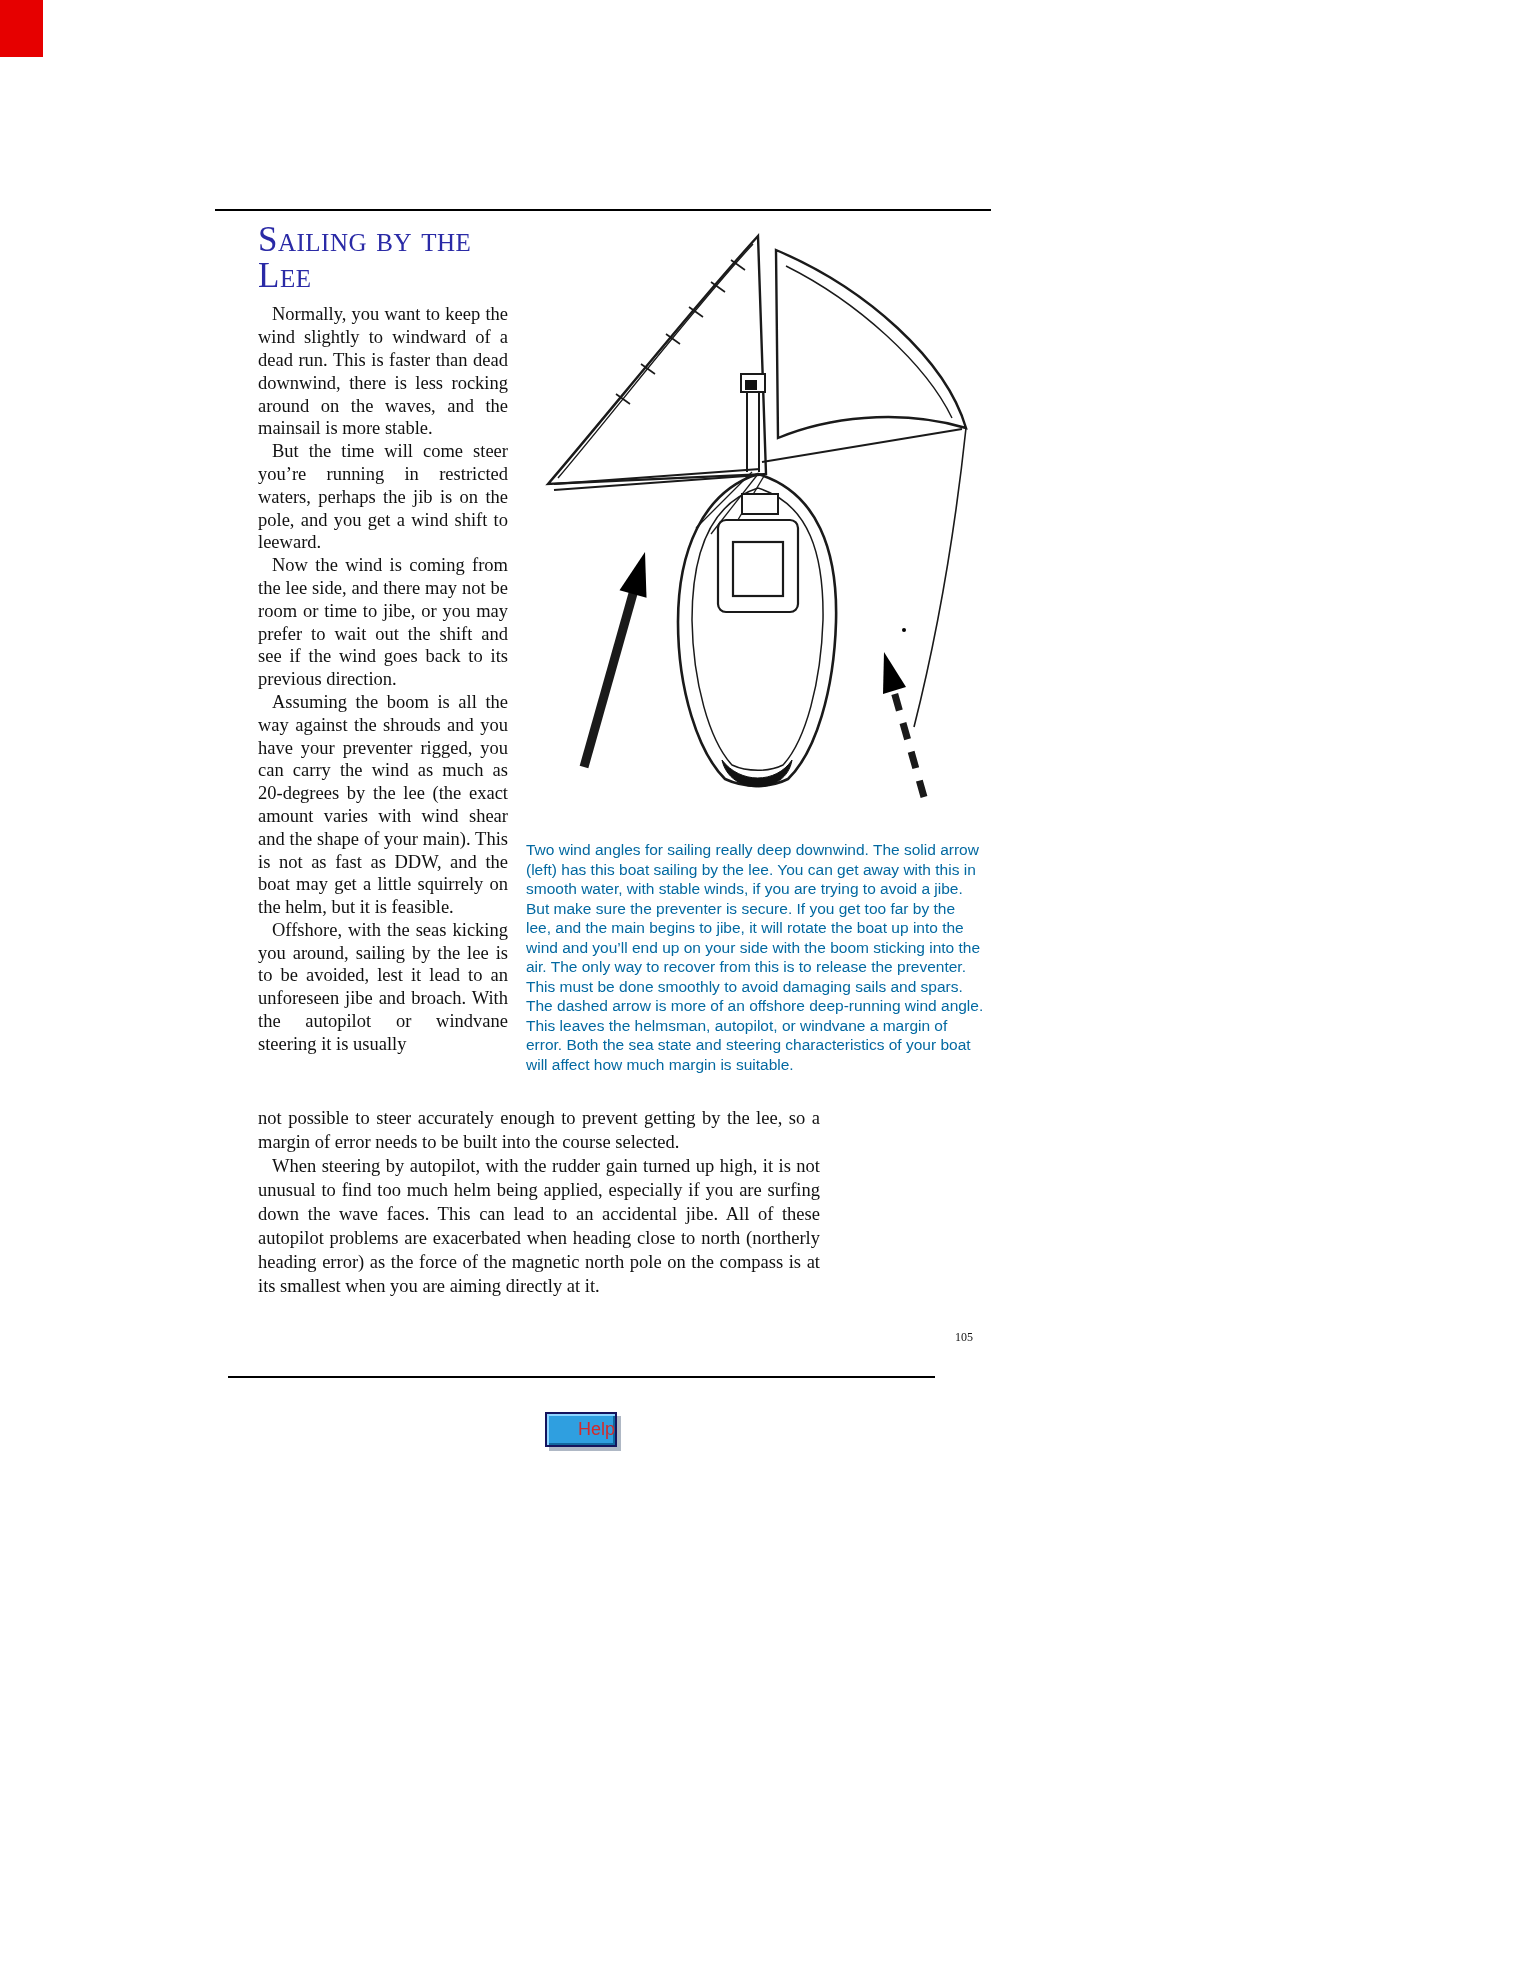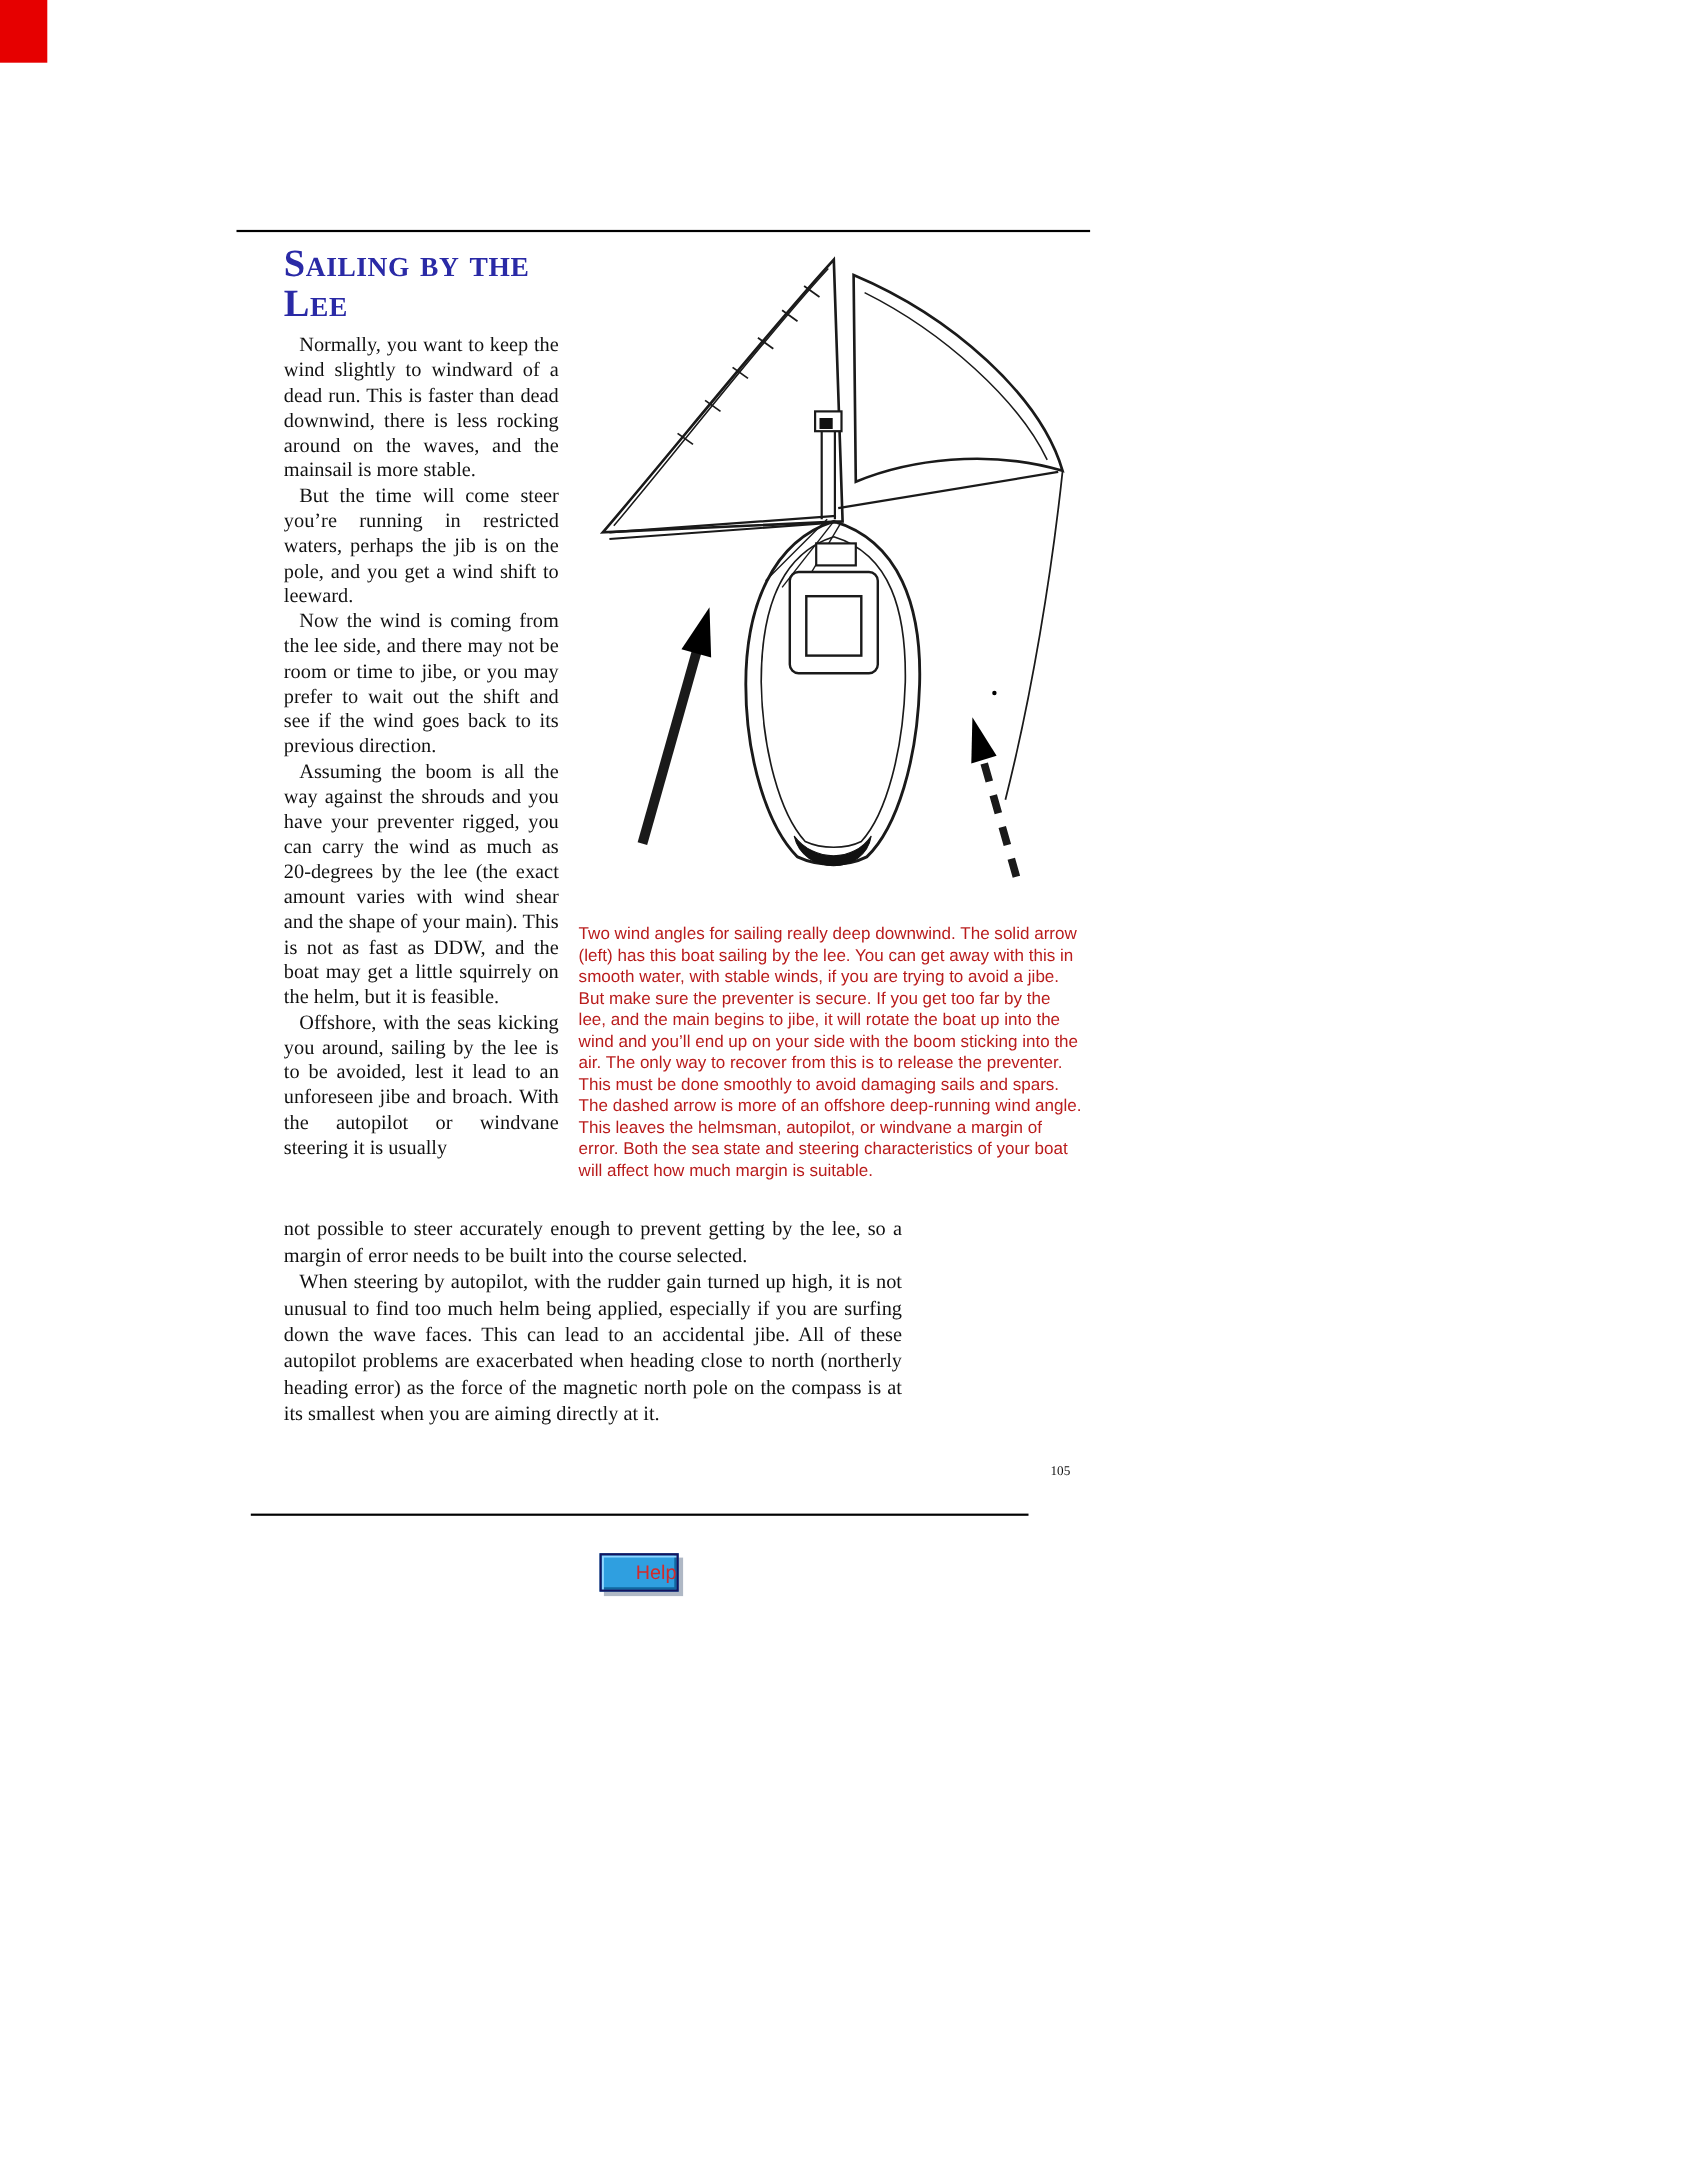--- a/index.html
+++ b/index.html
@@ -21,42 +21,42 @@
 
   .content { position:absolute; left:258px; top:222px; width:733px; }
 
   .columns { display:flex; align-items:flex-start; }
   .left-col { width:250px; }
   .right-col { width:465px; margin-left:18px; }
 
   .title {
     font-family:"Liberation Serif", serif;
     font-variant:small-caps;
-    font-weight:bold;
+    font-weight:normal;
     color:#2a2aa6;
     font-size:35px;
     line-height:1.02;
     letter-spacing:0.5px;
     margin-bottom:10px;
   }
 
   .body-par {
     font-size:18.5px; line-height:22.8px;
     text-align:justify;
     text-indent:14px;
   }
 
   .figure-wrap { width:465px; }
   .figure-wrap svg { display:block; }
 
   .captions { margin-top:18px; width:458px; }
   .caption {
     font-family:"Liberation Sans", sans-serif;
     font-size:15.5px; line-height:19.5px;
-    color:#b91c1c;
+    color:#0369a1;
     text-align:left;
   }
   .caption + .caption { }
 
   .bottom-block {
     position:absolute; left:0; top:884px; width:562px;
   }
   .bottom-block .body-par { line-height:24px; }
   .bottom-block .no-indent { text-indent:0; }
 

